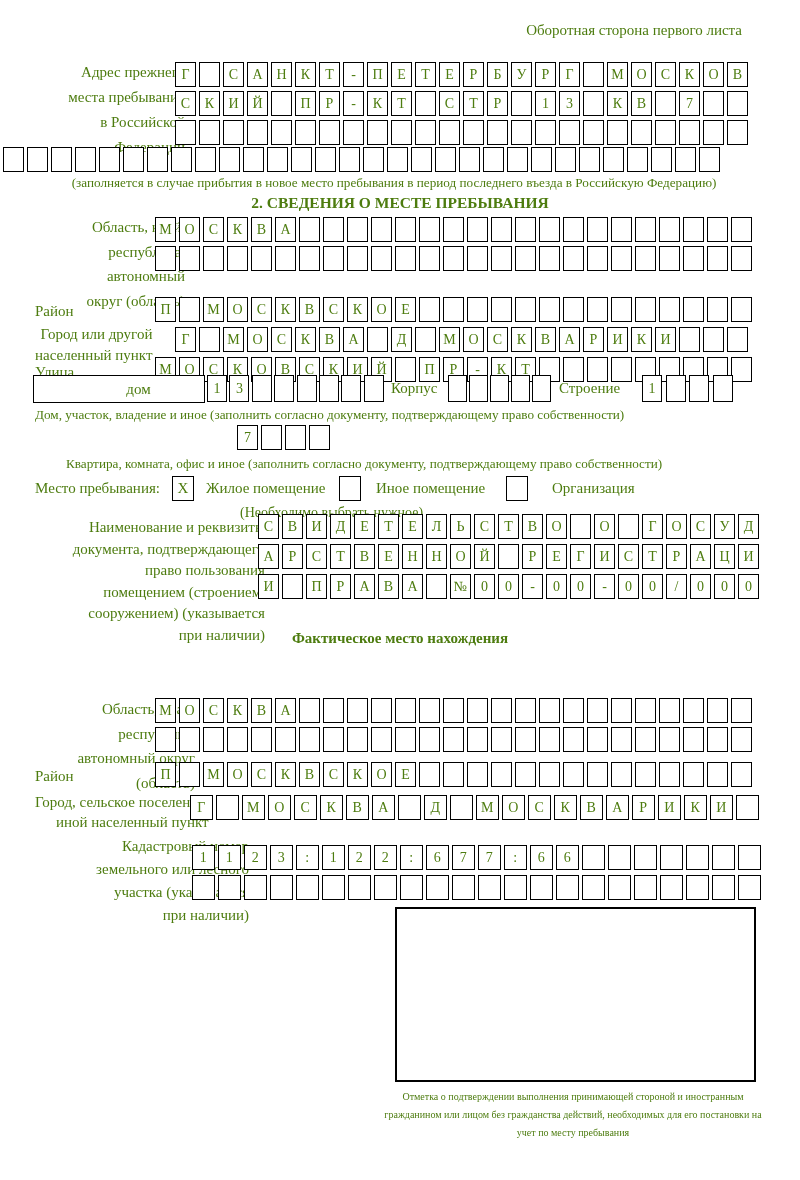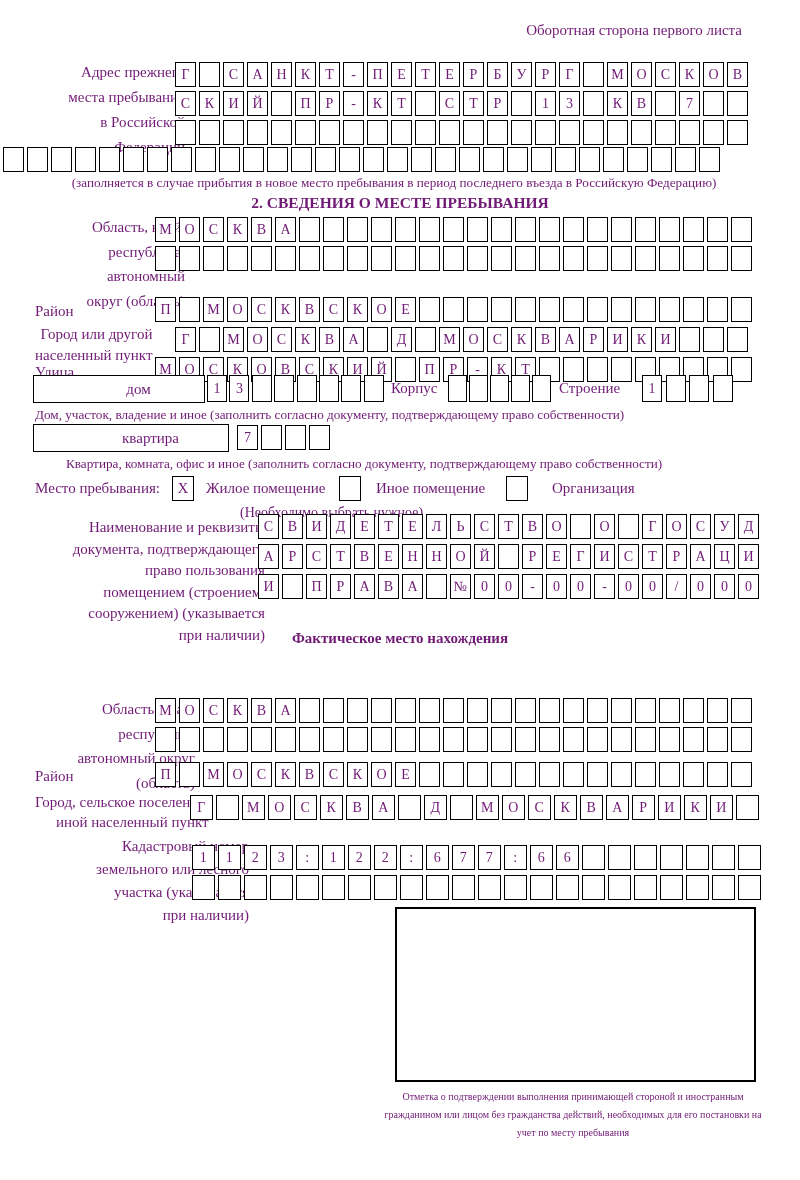--- a/index.html
+++ b/index.html
@@ -1,18 +1,18 @@
 <!DOCTYPE html>
 <html><head>
 <meta charset="utf-8">
 <style>
   html,body{margin:0;padding:0;background:#fff;}
   .page{
     position:relative;width:800px;height:1180px;background:#ffffff;
-    font-family:"Liberation Serif","DejaVu Serif",serif;color:#701a75;overflow:hidden;
+    font-family:"Liberation Serif","DejaVu Serif",serif;color:#4d7c0f;overflow:hidden;
   }
   .hdr{position:absolute;top:22px;right:58px;font-size:15px;}
   .title{position:absolute;left:0;width:800px;text-align:center;font-weight:bold;font-size:15.5px;}
   .lbl{position:absolute;font-size:15px;line-height:24.5px;white-space:pre-line;text-align:right;}
   .inline-lbl{position:absolute;font-size:15px;}
   .note{position:absolute;font-size:13.2px;}
   .center{left:0;width:788px;text-align:center;white-space:pre-line;}
   .row{position:absolute;display:flex;}
   .cell{
     flex:none;box-sizing:border-box;width:21px;height:25px;border:1.5px solid #000;
@@ -325,21 +325,20 @@
     </div>
   <div class="inline-lbl" style="left:559px;top:380px;">Строение</div>
   <div class="row" style="left:642px;top:375px;">
       <span class="cell cstr">1</span>
       <span class="cell cstr"></span>
       <span class="cell cstr"></span>
       <span class="cell cstr"></span>
     </div>
   <div class="note" style="left:35px;top:407px;">Дом, участок, владение и иное (заполнить согласно документу, подтверждающему право собственности)</div>
 
-  <div class="labelbox" style="left:33px;top:424px;width:196px;">квартира</div>
   <div class="row" style="left:237px;top:425px;">
       <span class="cell">7</span>
       <span class="cell"></span>
       <span class="cell"></span>
       <span class="cell"></span>
     </div>
   <div class="note" style="left:35px;top:456px;margin-left:31px;">Квартира, комната, офис и иное (заполнить согласно документу, подтверждающему право собственности)</div>
 
   <div class="inline-lbl" style="left:35px;top:480px;">Место пребывания:</div>
   <div class="cb" style="left:172px;top:476px;">X</div>

